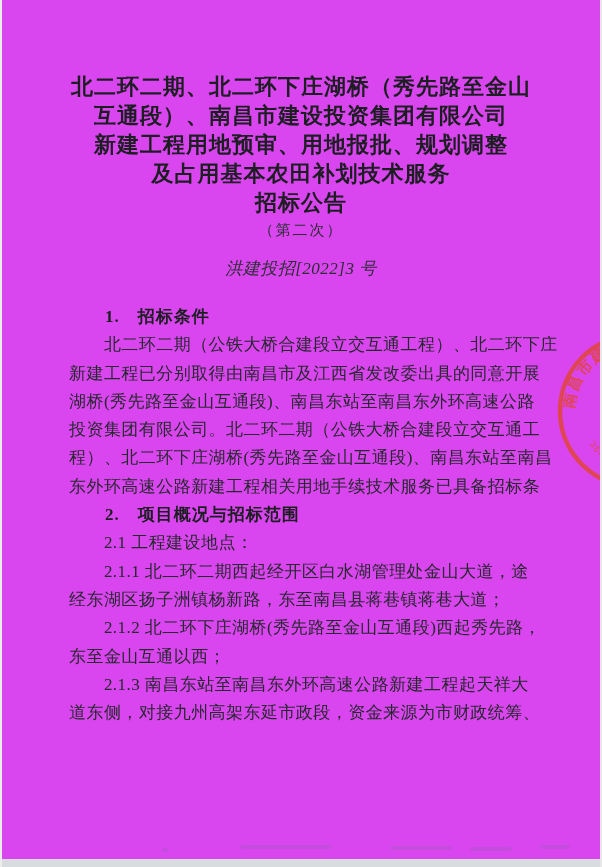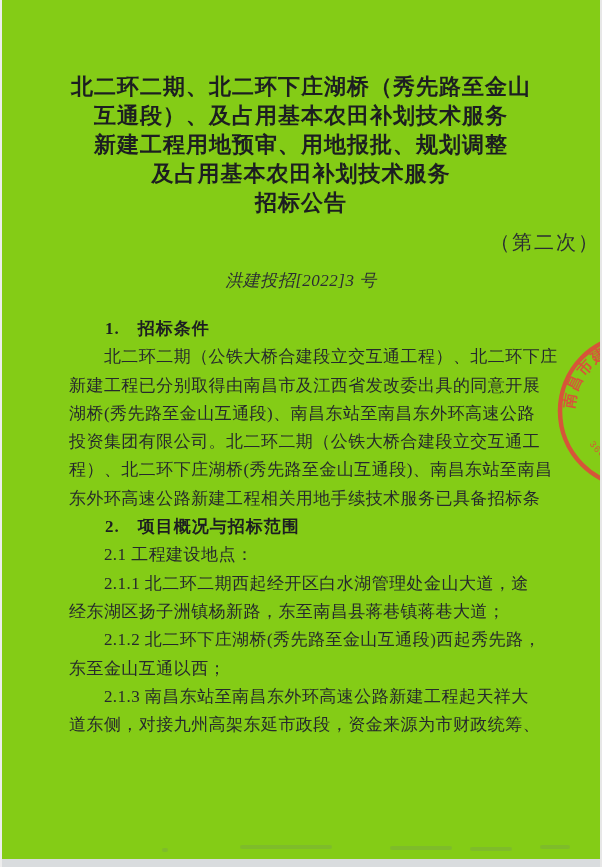--- a/index.html
+++ b/index.html
@@ -1,19 +1,19 @@
 <!DOCTYPE html>
 <html><head>
 <meta charset="utf-8">
 <style>
   html,body { margin:0; padding:0; background:#ffffff; }
   .page {
     position:relative;
     width:602px; height:867px;
-    background:#84cc16;
+    background:#d946ef;
     overflow:hidden;
     box-sizing:border-box;
     border-left:2px solid #ededed;
     border-right:2px solid #e7e7e7;
     font-family:"Liberation Serif","DejaVu Serif",serif;
     color:#26292d;
   }
   .bottom-strip {
     position:absolute; left:0; right:0; bottom:0; height:8px;
     background:#d9dcde;
@@ -21,24 +21,24 @@
   .title-block {
     padding-top:72px;
     text-align:center;
     font-weight:bold;
     font-size:22px;
     line-height:29px;
     letter-spacing:1px;
     color:#1c1e21;
   }
   .subtitle {
-    text-align:right;
-    font-size:20px;
+    text-align:center;
+    font-size:15px;
     line-height:22px;
-    margin-top:14px;
+    margin-top:2px;
     letter-spacing:2px;
     color:#2b2e33;
   }
   .doc-number {
     text-align:center;
     font-size:17px;
     line-height:24px;
     margin-top:16px;
     letter-spacing:0.5px;
     color:#2b2e33;
@@ -71,21 +71,21 @@
     border-radius:2px;
   }
 </style>
 </head>
 <body>
 
 <div class="page">
 
   <div class="title-block">
     <div class="title-line">北二环二期、北二环下庄湖桥（秀先路至金山</div>
-    <div class="title-line">互通段）、及占用基本农田补划技术服务</div>
+    <div class="title-line">互通段）、南昌市建设投资集团有限公司</div>
     <div class="title-line">新建工程用地预审、用地报批、规划调整</div>
     <div class="title-line">及占用基本农田补划技术服务</div>
     <div class="title-line">招标公告</div>
   </div>
 
   <div class="subtitle">（第二次）</div>
 
   <div class="doc-number">洪建投招[2022]3 号</div>
 
   <div class="body-text">

